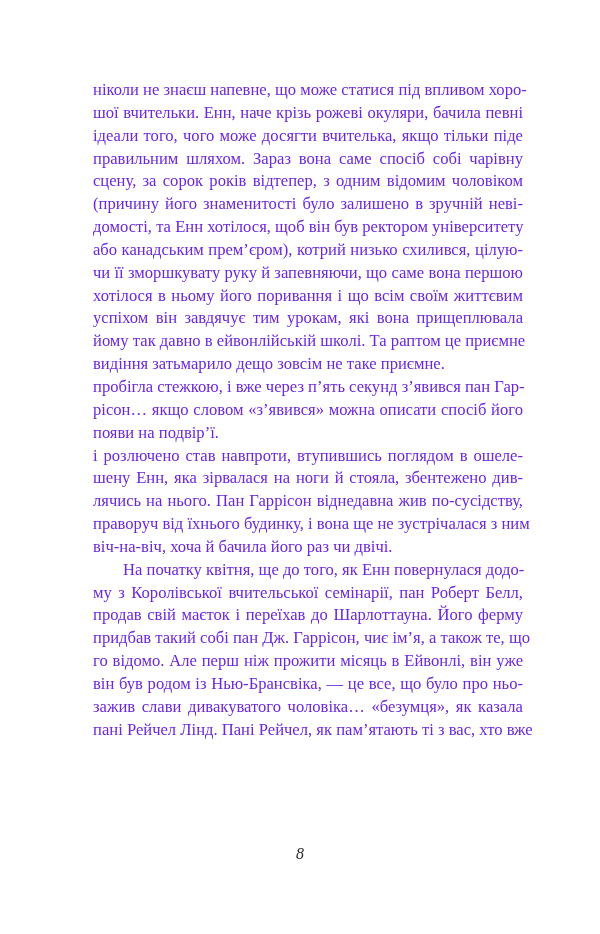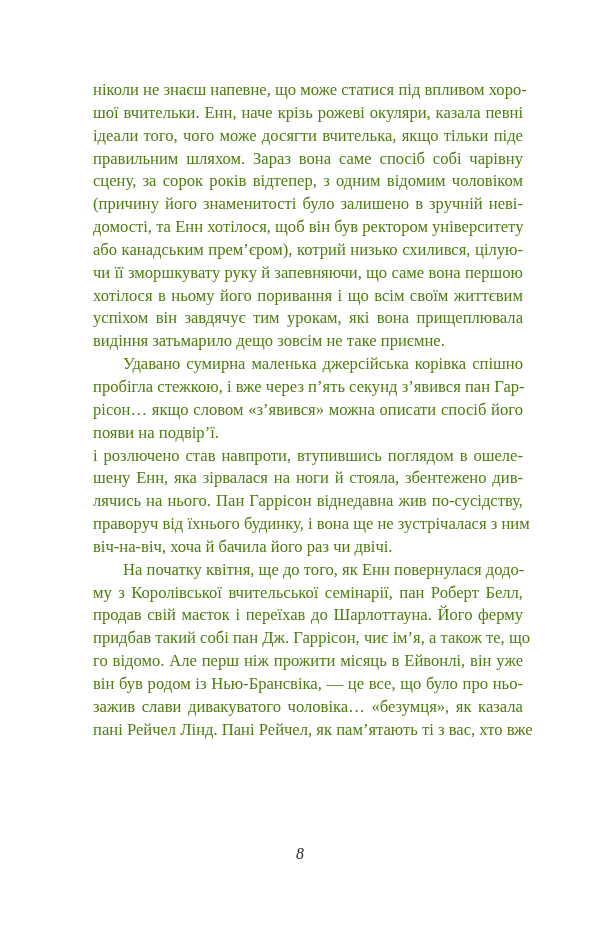--- a/index.html
+++ b/index.html
@@ -1,48 +1,48 @@
 <!DOCTYPE html>
 <html><head>
 <meta charset="utf-8">
 <style>
   html, body { margin: 0; padding: 0; background: #ffffff; }
   body { width: 600px; height: 934px; position: relative; overflow: hidden; }
   .page {
     position: absolute; left: 93px; top: 79px; width: 430px;
     font-family: "Liberation Serif", "DejaVu Serif", serif;
-    font-size: 16.6px; line-height: 22.85px; color: #4d7c0f;
+    font-size: 16.6px; line-height: 22.85px; color: #6d28d9;
     text-align: justify;
   }
   .line { display: block; white-space: nowrap; text-align-last: justify; text-align: justify; height: 22.85px; }
   .line.last { text-align-last: left; }
   .line.indent { padding-left: 30px; }
   .pagenum {
     position: absolute; left: 0; width: 600px; top: 845px; text-align: center;
     font-family: "Liberation Serif", "DejaVu Serif", serif; font-style: italic;
     font-size: 16px; color: #2a2a2a;
   }
 </style>
 </head>
 <body>
 
 <div class="page" id="body">
     <span class="line">ніколи не знаєш напевне, що може статися під впливом хоро-</span>
-    <span class="line">шої вчительки. Енн, наче крізь рожеві окуляри, казала певні</span>
+    <span class="line">шої вчительки. Енн, наче крізь рожеві окуляри, бачила певні</span>
     <span class="line">ідеали того, чого може досягти вчителька, якщо тільки піде</span>
     <span class="line">правильним шляхом. Зараз вона саме спосіб собі чарівну</span>
     <span class="line">сцену, за сорок років відтепер, з одним відомим чоловіком</span>
     <span class="line">(причину його знаменитості було залишено в зручній неві-</span>
     <span class="line">домості, та Енн хотілося, щоб він був ректором університету</span>
     <span class="line">або канадським прем’єром), котрий низько схилився, цілую-</span>
     <span class="line">чи її зморшкувату руку й запевняючи, що саме вона першою</span>
     <span class="line">хотілося в ньому його поривання і що всім своїм життєвим</span>
     <span class="line">успіхом він завдячує тим урокам, які вона прищеплювала</span>
+    <span class="line">йому так давно в ейвонлійській школі. Та раптом це приємне</span>
     <span class="line last">видіння затьмарило дещо зовсім не таке приємне.</span>
-    <span class="line indent">Удавано сумирна маленька джерсійська корівка спішно</span>
     <span class="line">пробігла стежкою, і вже через п’ять секунд з’явився пан Гар-</span>
     <span class="line">рісон… якщо словом «з’явився» можна описати спосіб його</span>
     <span class="line last">появи на подвір’ї.</span>
     <span class="line">і розлючено став навпроти, втупившись поглядом в ошеле-</span>
     <span class="line">шену Енн, яка зірвалася на ноги й стояла, збентежено див-</span>
     <span class="line">лячись на нього. Пан Гаррісон віднедавна жив по-сусідству,</span>
     <span class="line">праворуч від їхнього будинку, і вона ще не зустрічалася з ним</span>
     <span class="line last">віч-на-віч, хоча й бачила його раз чи двічі.</span>
     <span class="line indent">На початку квітня, ще до того, як Енн повернулася додо-</span>
     <span class="line">му з Королівської вчительської семінарії, пан Роберт Белл,</span>

